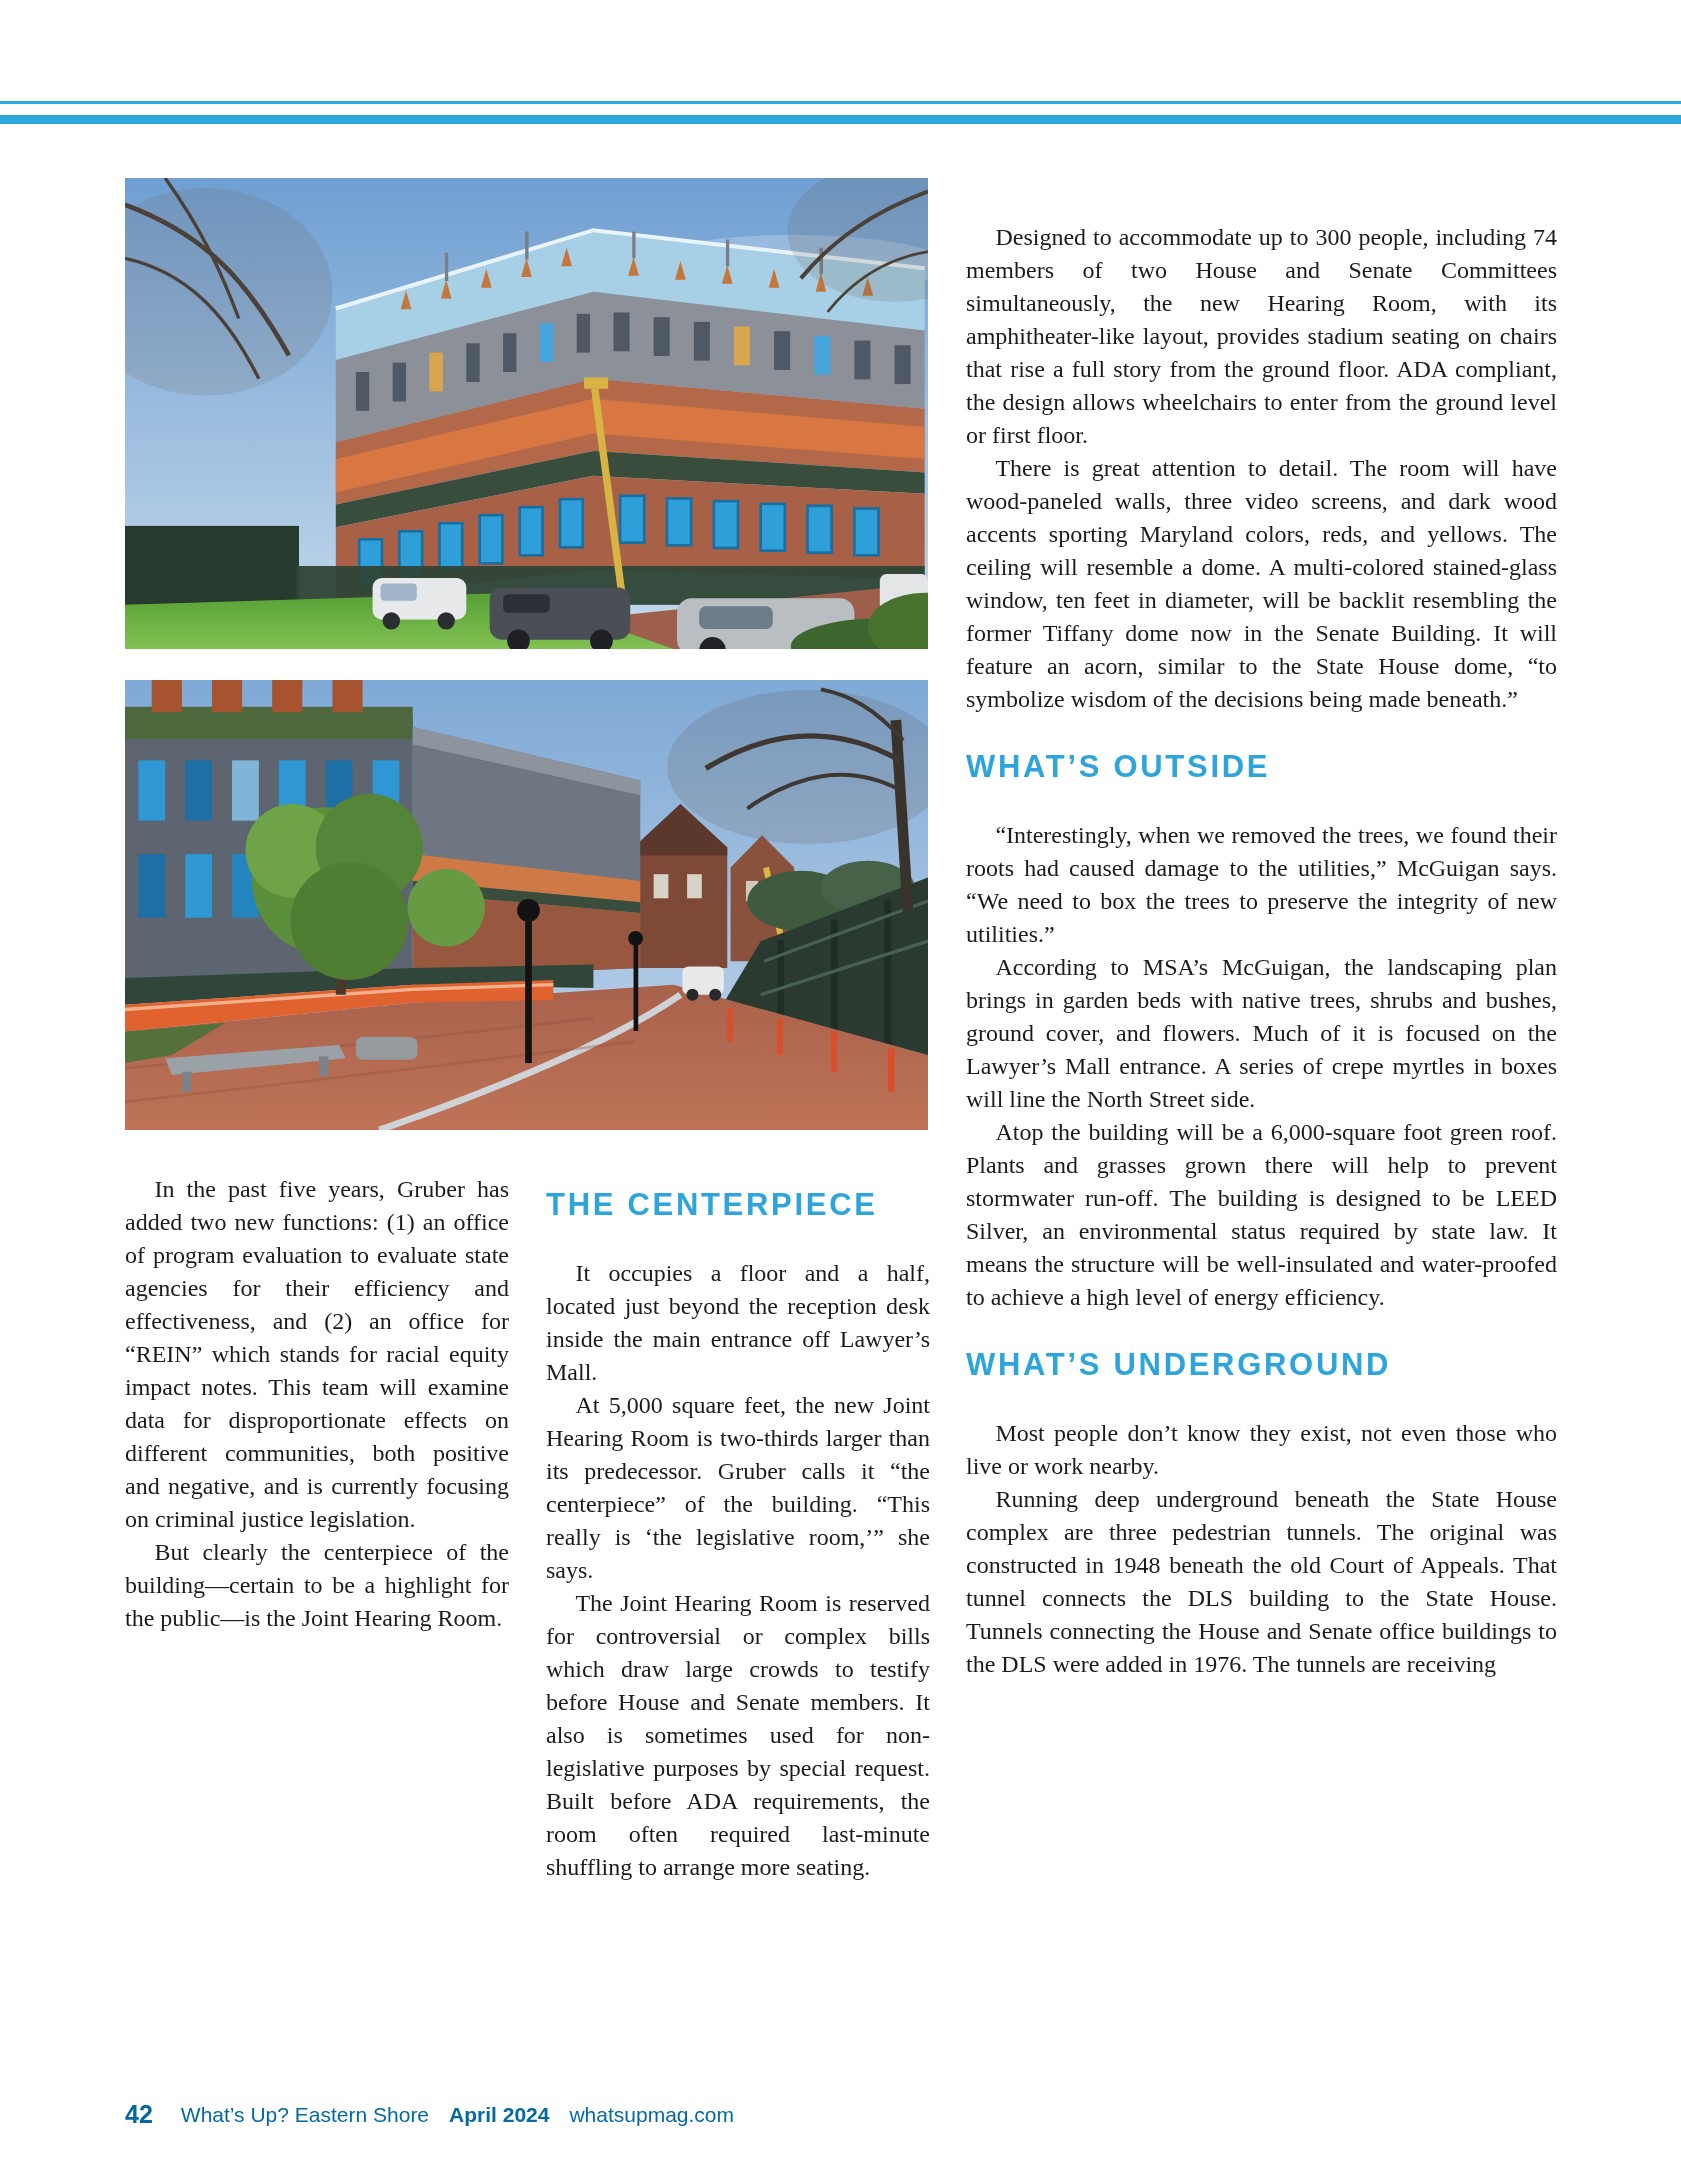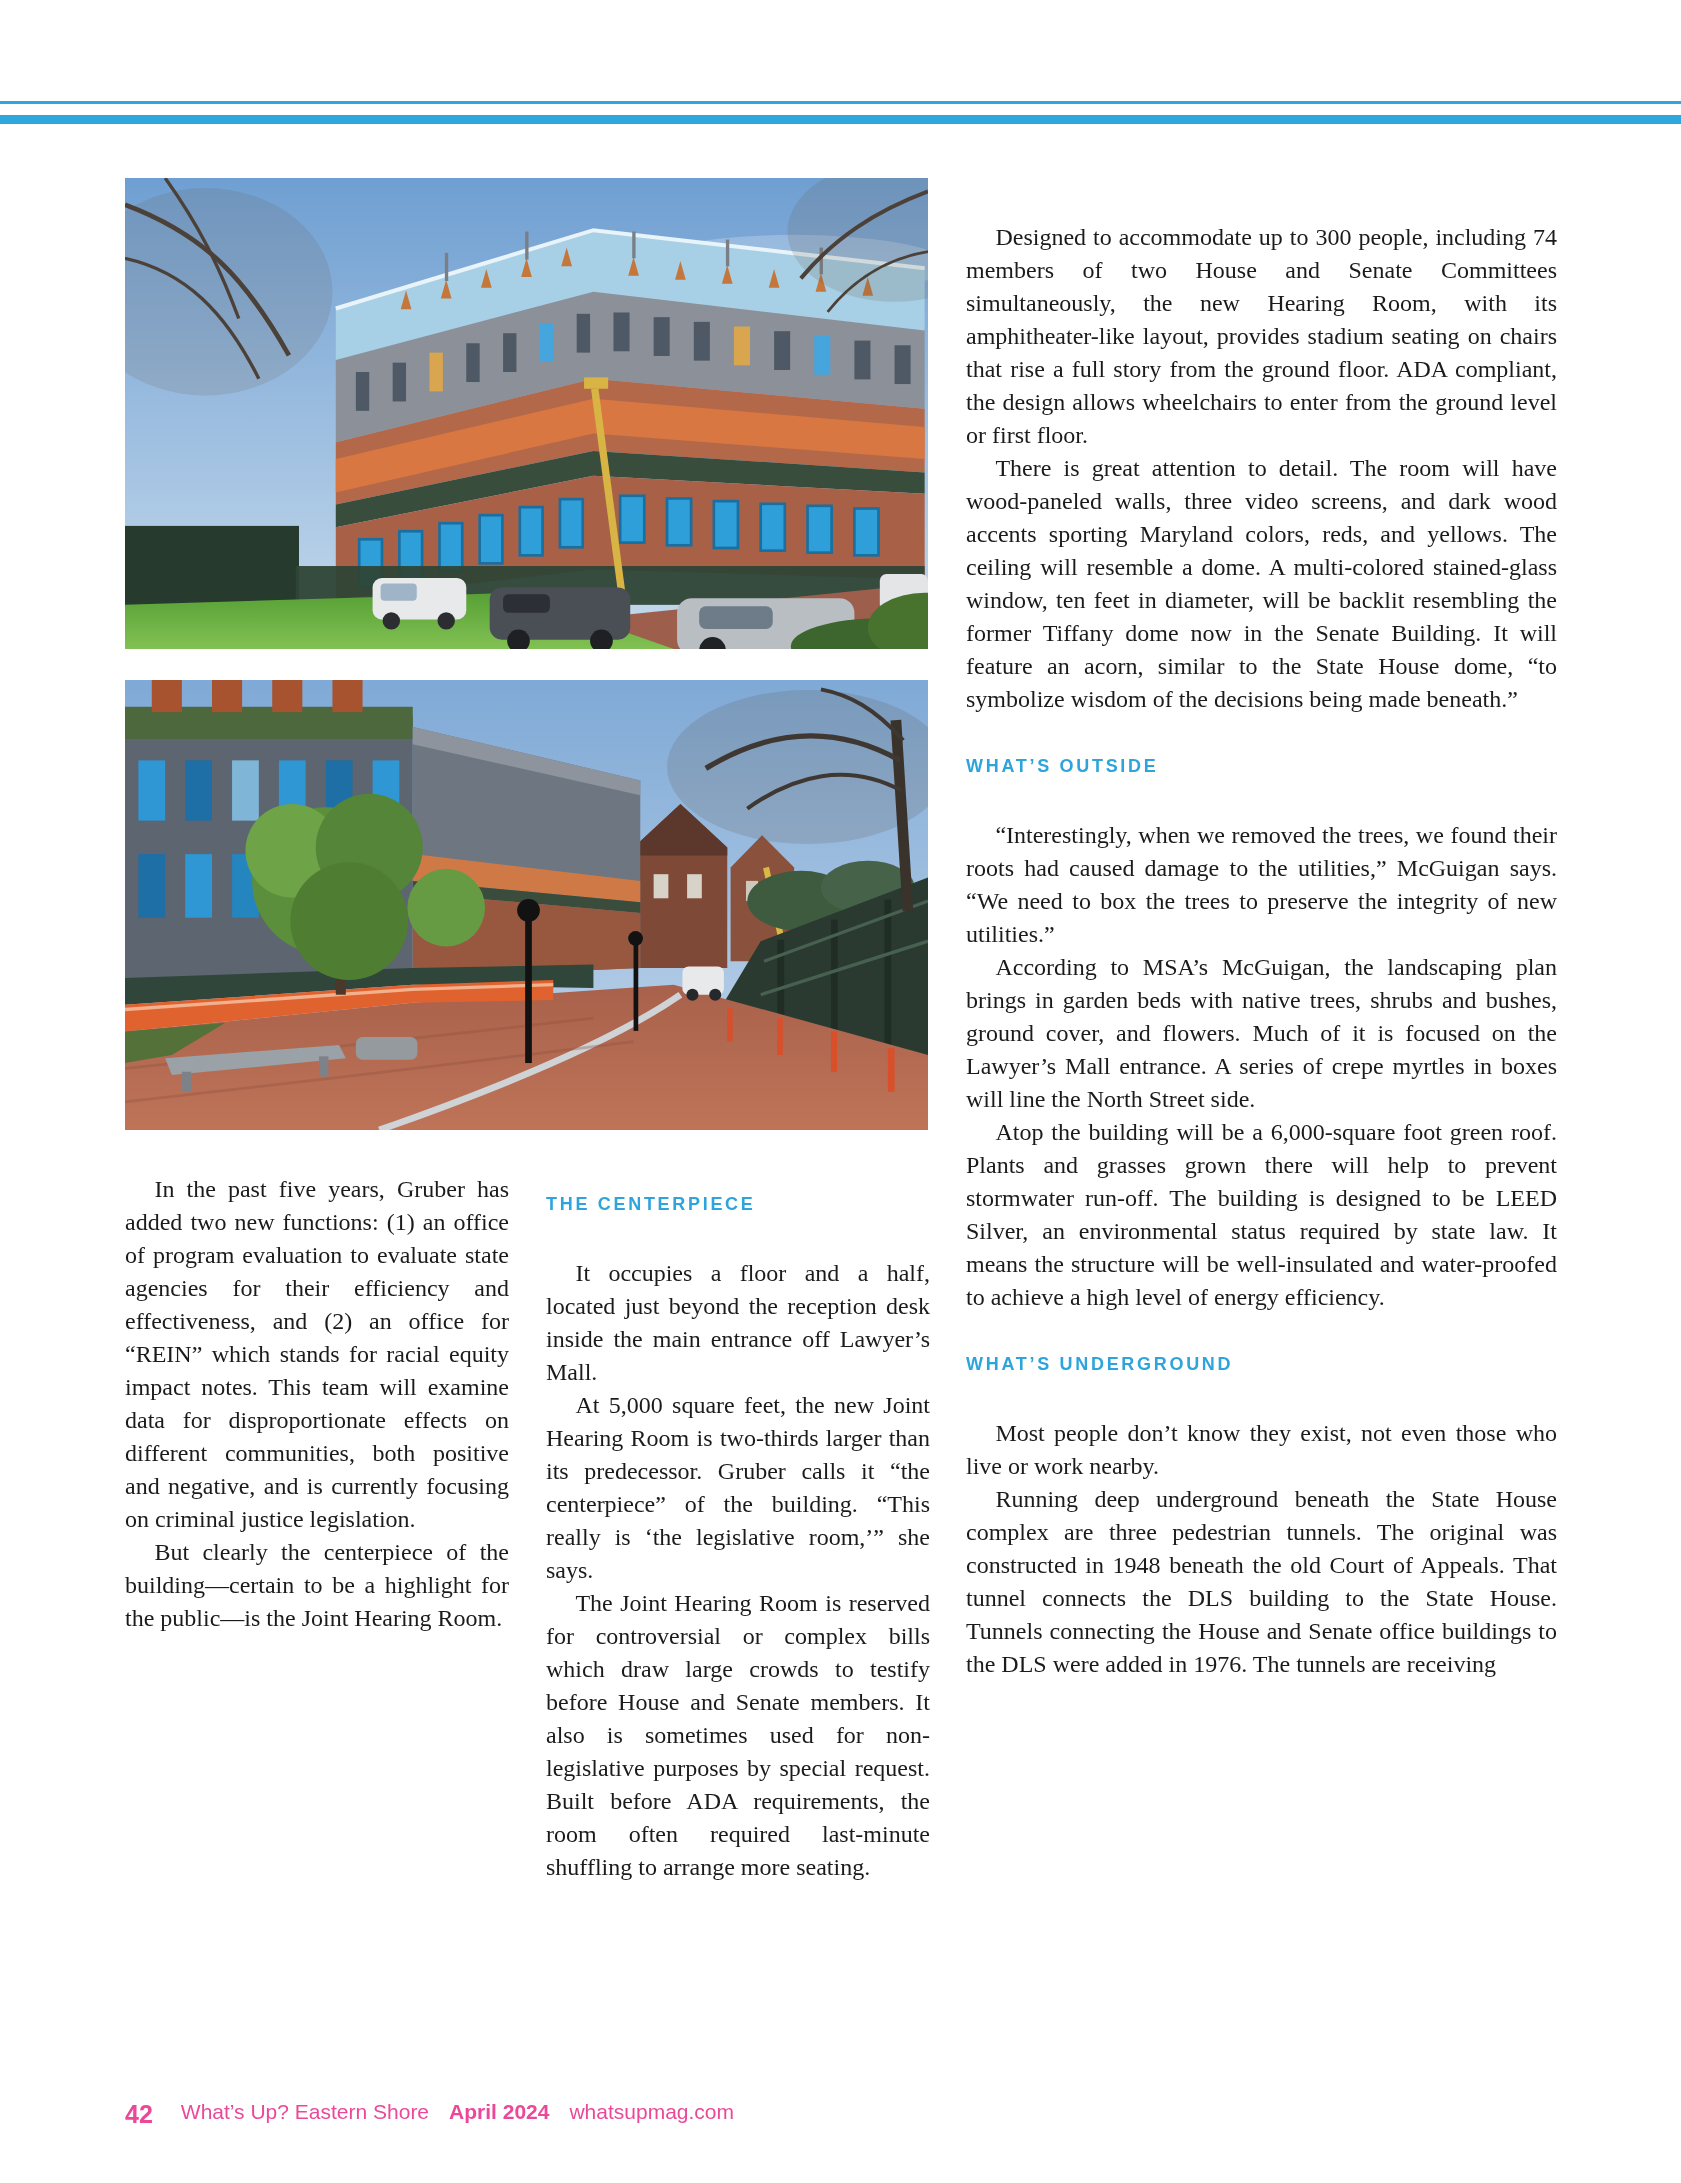--- a/index.html
+++ b/index.html
@@ -12,26 +12,26 @@
   figure.photo svg{display:block;width:100%;height:100%;}
   .photo1{left:125px;top:178px;width:803px;height:471px;}
   .photo2{left:125px;top:680px;width:803px;height:450px;}
   .col{position:absolute;text-align:justify;font-size:24px;line-height:33px;}
   .col p{margin:0;text-indent:29.4px;}
   .col p.noindent{text-indent:0;}
   .col-left{left:125px;top:1173px;width:384px;}
   .col-mid{left:546px;top:1173px;width:384px;}
   .col-right{left:966px;top:221px;width:591px;}
   .subhead{font-family:"Liberation Sans", sans-serif;font-weight:700;color:#2ea4dc;
-           font-size:18px;line-height:31px;letter-spacing:2.7px;margin:35px 0 37px 0;
+           font-size:31px;line-height:31px;letter-spacing:2.7px;margin:35px 0 37px 0;
            text-align:left;text-indent:0;}
   .subhead.first{margin-top:16px;}
   .footer{position:absolute;left:125px;top:2100px;width:1432px;
-          font-family:"Liberation Sans", sans-serif;font-size:21px;color:#ec4899;
-          display:flex;align-items:flex-start;}
+          font-family:"Liberation Sans", sans-serif;font-size:21px;color:#0369a1;
+          display:flex;align-items:center;}
   .footer .pagenum{font-weight:700;font-size:25px;margin-right:28px;}
   .footer .mag{margin-right:20px;}
   .footer .issue{font-weight:700;margin-right:20px;}
 </style>
 </head>
 <body>
 
 <div class="page">
 
   <div class="rule rule-thin"></div>

